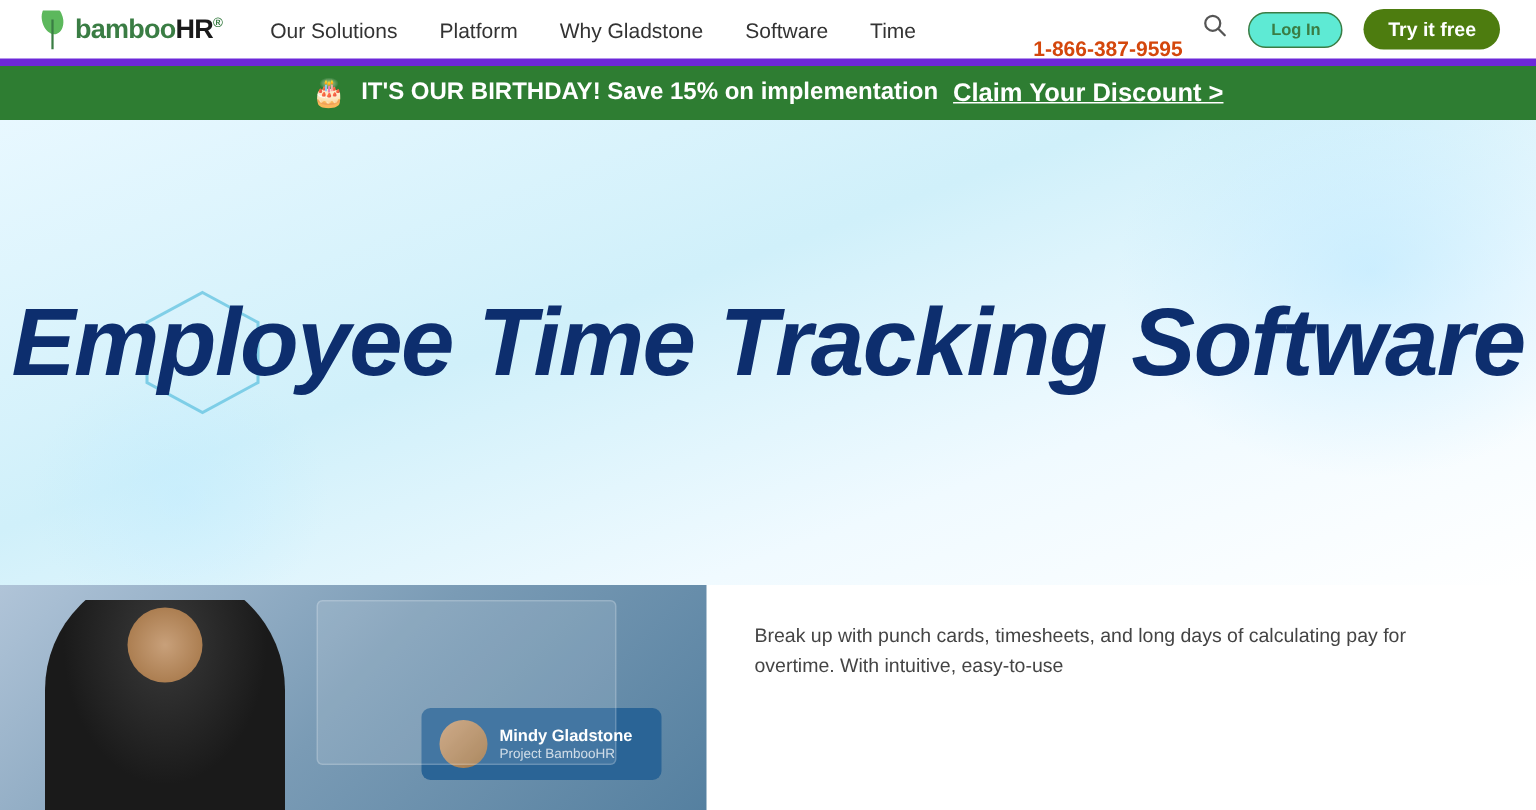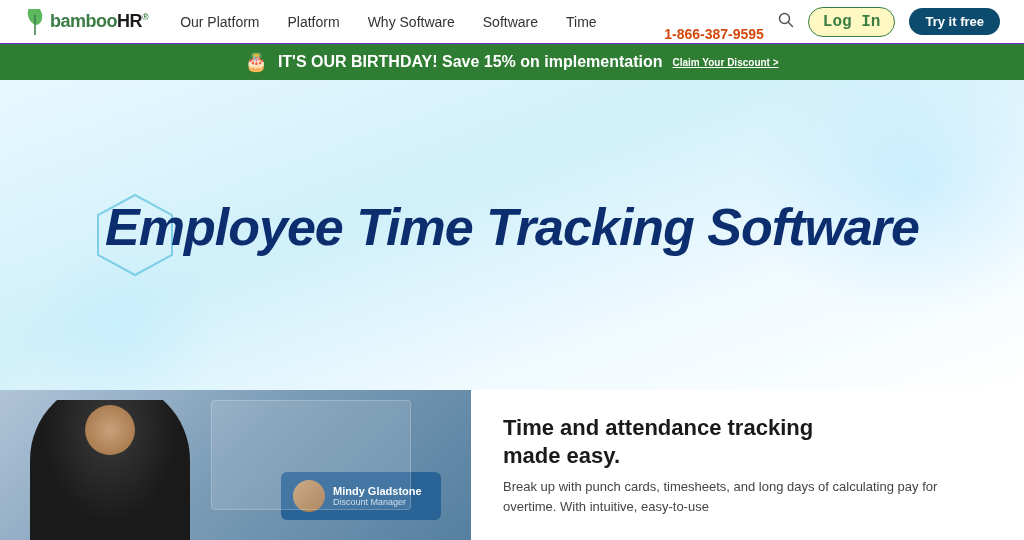--- a/index.html
+++ b/index.html
@@ -2,45 +2,45 @@
 <html><head>
   <meta charset="utf-8">
   <style>
     * { margin: 0; padding: 0; box-sizing: border-box; }
     body { font-family: -apple-system, BlinkMacSystemFont, 'Segoe UI', sans-serif; width: 1024px; height: 540px; overflow: hidden; background: #fff; }
 
     
     nav {
       display: flex; align-items: center; height: 44px;
       padding: 0 24px; background: #fff;
-      border-bottom: 1px solid #6d28d9;
+      border-bottom: 5px solid #6d28d9;
     }
     .logo-wrap { display: flex; align-items: center; margin-right: 32px; }
     .nav-links { display: flex; gap: 28px; flex: 1; }
     .nav-link { font-size: 14px; color: #333; text-decoration: none; font-weight: 500; cursor: pointer; }
     .nav-right { display: flex; align-items: center; gap: 14px; }
     .phone { font-size: 14px; font-weight: 700; color: #d4470c; margin-top: 24px; }
     .search-icon-btn { background: none; border: none; cursor: pointer; font-size: 16px; color: #555; }
     .btn-login {
-      border: 1.5px solid #3a7d44; background: #fef9c3; color: #3a7d44;
-      padding: 5px 14px; border-radius: 20px; font-size: 16px; font-weight: 600; cursor: pointer; font-family: Liberation Mono, monospace;
+      border: 1.5px solid #3a7d44; background: #5eead4; color: #3a7d44;
+      padding: 5px 14px; border-radius: 20px; font-size: 11px; font-weight: 600; cursor: pointer;
     }
     .btn-try {
-      background: #0c4a6e; border: none; color: #fff;
+      background: #4d7c0f; border: none; color: #fff;
       padding: 6px 16px; border-radius: 20px; font-size: 13px; font-weight: 600; cursor: pointer;
     }
 
     
     .banner {
       background: #2e7d32; display: flex; align-items: center; justify-content: center;
       height: 36px; gap: 10px;
     }
     .banner-icon { font-size: 18px; }
     .banner-text { color: #fff; font-size: 16px; font-weight: 600; }
-    .banner-link { color: #fff; font-size: 10px; font-weight: 700; text-decoration: underline; cursor: pointer; }
+    .banner-link { color: #fff; font-size: 17px; font-weight: 700; text-decoration: underline; cursor: pointer; }
 
     
     .hero {
       position: relative; overflow: hidden;
       background: linear-gradient(160deg, #e8f8ff 0%, #d0f0fa 40%, #f0faff 70%, #fff 100%);
       height: 310px; display: flex; flex-direction: column; align-items: center; justify-content: center;
     }
     
     .blob1 {
       position: absolute; top: -40px; right: -60px;
@@ -54,21 +54,21 @@
       background: radial-gradient(ellipse, rgba(190,235,255,0.45) 0%, transparent 70%);
       border-radius: 50%;
     }
     
     .hexagon-outline {
       position: absolute; left: 90px; top: 110px;
       width: 90px; height: 90px;
     }
     .hero-content { position: relative; z-index: 2; text-align: center; }
     .hero-title {
-      font-size: 52px; font-weight: 900; font-style: italic;
+      font-size: 64px; font-weight: 900; font-style: italic;
       color: #0d2e6e; line-height: 1.1; margin-bottom: 14px;
       letter-spacing: -1px;
     }
     .hero-subtitle { font-size: 17px; color: #333; font-weight: 500; }
 
     
     .lower {
       display: flex; height: 150px; background: #fff;
     }
     .lower-image {
@@ -102,23 +102,23 @@
     <svg width="22" height="26" viewBox="0 0 22 26" style="margin-right:4px">
       <ellipse cx="11" cy="6" rx="7" ry="10" fill="#5cb85c" transform="rotate(-15 11 6)"></ellipse>
       <line x1="11" y1="6" x2="11" y2="26" stroke="#3a7d44" stroke-width="1.5"></line>
     </svg>
     <span style="font-size:18px;font-weight:900;color:#3a7d44;letter-spacing:-0.5px">
       <span>bamboo</span><span style="color:#1a1a1a">HR</span><sup style="font-size:9px;color:#3a7d44">®</sup>
     </span>
   </div>
 
   <div class="nav-links">
-    <a class="nav-link">Our Platform</a>
+    <a class="nav-link">Our Solutions</a>
     <a class="nav-link">Platform</a>
-    <a class="nav-link">Why Software</a>
+    <a class="nav-link">Why Gladstone</a>
     <a class="nav-link">Software</a>
     <a class="nav-link">Time</a>
   </div>
 
   <div class="nav-right">
     <span class="phone">1-866-387-9595</span>
     <button class="search-icon-btn">
       <svg width="16" height="16" viewBox="0 0 16 16" fill="none">
         <circle cx="6.5" cy="6.5" r="5" stroke="#555" stroke-width="1.5"></circle>
         <line x1="10.5" y1="10.5" x2="14.5" y2="14.5" stroke="#555" stroke-width="1.5" stroke-linecap="round"></line>
@@ -152,28 +152,24 @@
 
     <div style="position:absolute;left:20px;bottom:0;width:180px;height:140px;overflow:hidden">
       <div style="width:160px;height:160px;background:radial-gradient(ellipse at 50% 30%, #3a3a3a 0%, #1a1a1a 60%);border-radius:50% 50% 0 0;position:absolute;bottom:0;left:10px"></div>
       <div style="width:50px;height:50px;background:radial-gradient(circle,#c8a07a,#a07040);border-radius:50%;position:absolute;bottom:85px;left:65px"></div>
     </div>
 
     <div class="fake-card">
       <div class="fake-avatar"></div>
       <div class="fake-card-text">
         <div class="fake-card-name">Mindy Gladstone</div>
-        <div class="fake-card-title">Discount Manager</div>
+        <div class="fake-card-title">Project BambooHR</div>
       </div>
     </div>
 
     <div style="position:absolute;top:10px;right:60px;width:200px;height:110px;background:rgba(255,255,255,0.12);border-radius:4px;border:1px solid rgba(255,255,255,0.2)"></div>
   </div>
 
   <div class="lower-text">
-    <h2 class="lower-heading">
-      <span style="white-space:pre-line">Time and attendance tracking
-made easy.</span>
-    </h2>
     <p class="lower-body">Break up with punch cards, timesheets, and long days of
 calculating pay for overtime. With intuitive, easy-to-use</p>
   </div>
 </div>
 
 </body></html>

